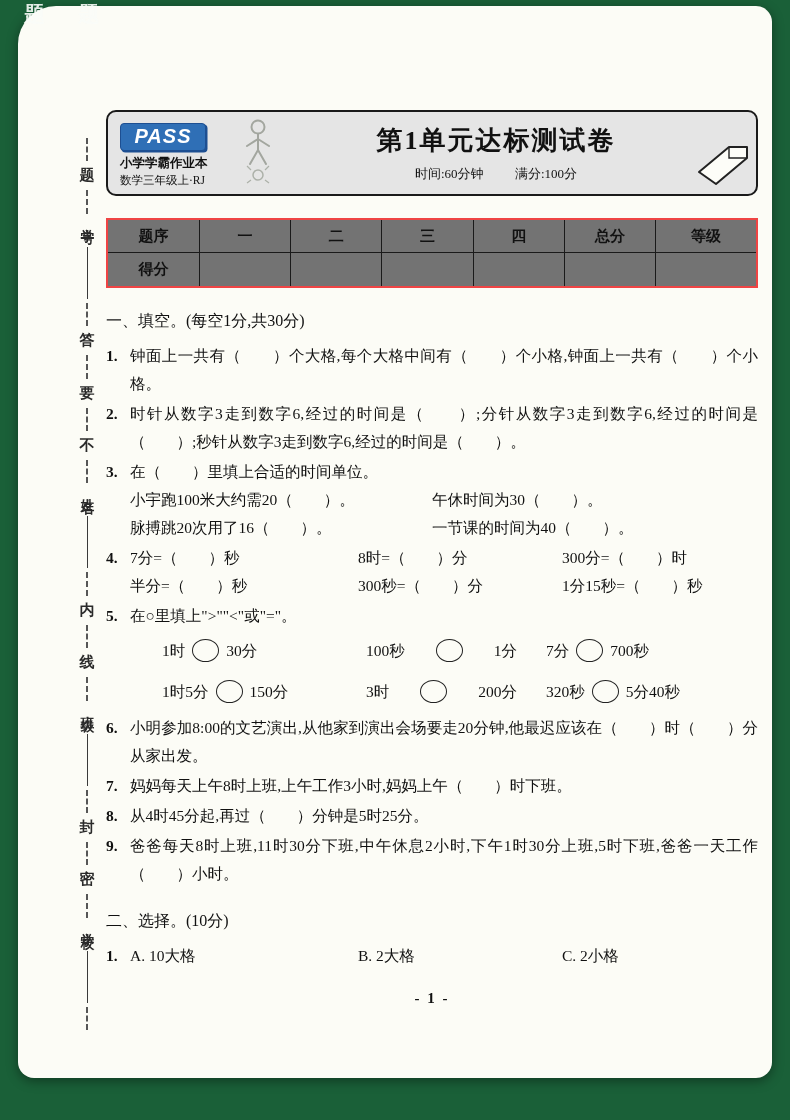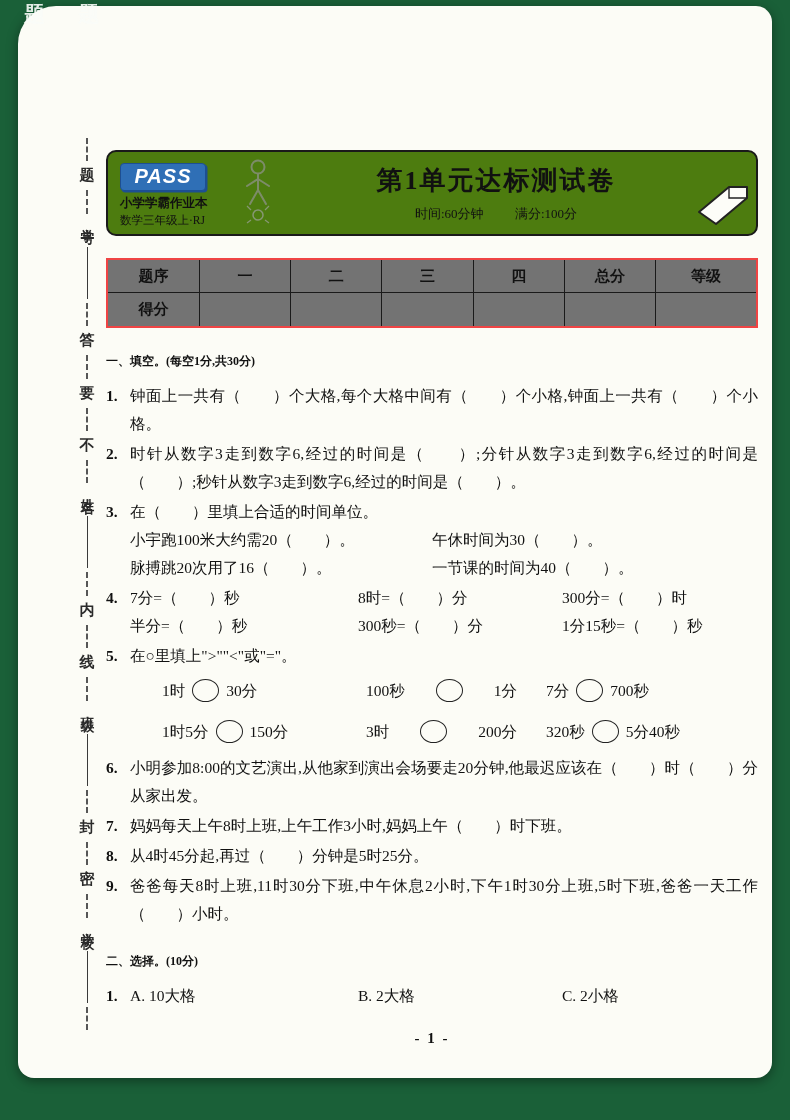--- a/index.html
+++ b/index.html
@@ -30,21 +30,21 @@
   .seal .s-field { display:flex; flex-direction:column; align-items:center; margin:4px 0; }
   .seal .s-field .lbl {
     writing-mode:vertical-rl; text-orientation:upright;
     font-size:13.5px; font-weight:600; color:#2a2a2a; letter-spacing:3px;
   }
   .seal .s-field .blank { width:0; height:52px; border-left:1.5px solid #3a3a3a; margin-top:5px; }
   
   .content { position:absolute; left:88px; top:104px; width:652px; }
   .header-box {
     position:relative; border:2px solid #1a1a1a; border-radius:10px; height:86px;
-    display:flex; align-items:center; padding:0 12px; background:#4d7c0f;margin-top:40px;
+    display:flex; align-items:center; padding:0 12px; background:#e5e5e5;
   }
   .logo-block { width:122px; flex:none; padding-top:4px; }
   .logo {
     width:86px; text-align:center; background:#2f6fb6; color:#fff;
     font-family:"Liberation Sans","DejaVu Sans",sans-serif;
     font-weight:bold; font-style:italic; font-size:20px; letter-spacing:1px;
     border:1.5px solid #1d4f92; border-radius:4px; padding:1px 0 2px;
     box-shadow:1.5px 1.5px 0 #1d4f92;
   }
   .series { font-size:12.5px; font-weight:bold; margin-top:4px; white-space:nowrap; }
@@ -63,21 +63,21 @@
   }
   .score-table .cell {
     border-right:1.3px solid #1a1a1a; border-bottom:1.3px solid #1a1a1a;
     height:33px; display:flex; align-items:center; justify-content:center;
     font-size:15px; font-weight:bold;
   }
   .score-table .cell.no-r { border-right:none; }
   .score-table .cell.no-b { border-bottom:none; }
   
   .body-text { font-size:15.5px; line-height:28px; }
-  .sec-title { font-weight:bold; font-size:12px; margin:20px 0 8px; line-height:26px; }
+  .sec-title { font-weight:normal; font-size:16px; margin:20px 0 8px; line-height:26px; }
   .q { position:relative; padding-left:24px; margin:2px 0; text-align:justify; }
   .q .num { position:absolute; left:0; top:0; font-weight:bold; }
   .row { display:flex;gap:24px; }
   .row .c1 { width:278px; flex:none; }
   .cols3 .c1 { width:204px; flex:none; }
   .cols3 .c2 { width:180px; flex:none; }
   .q5row { display:flex; align-items:center; height:41px;margin-left:32px; }
   .q5row .q5cell { display:flex; align-items:center; flex:none; }
   .q5row .w1 { width:204px; }
   .q5row .w2 { width:180px;gap:24px; }

